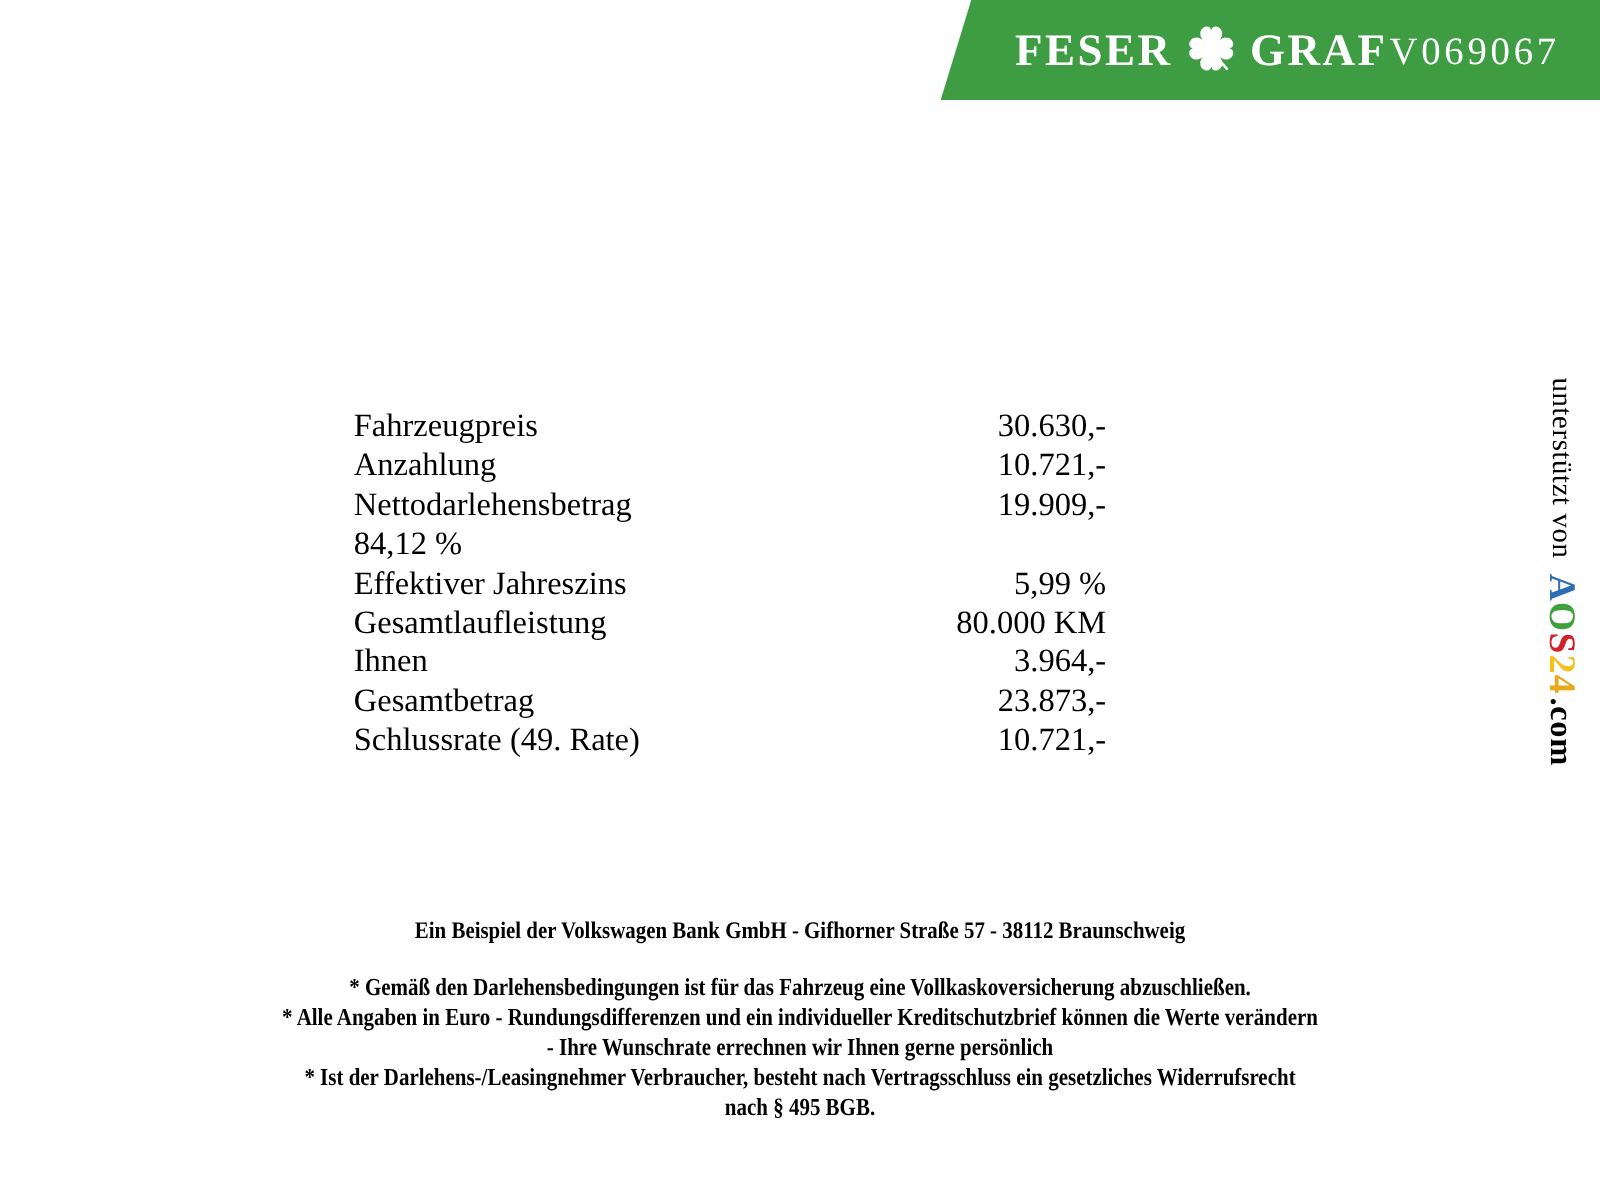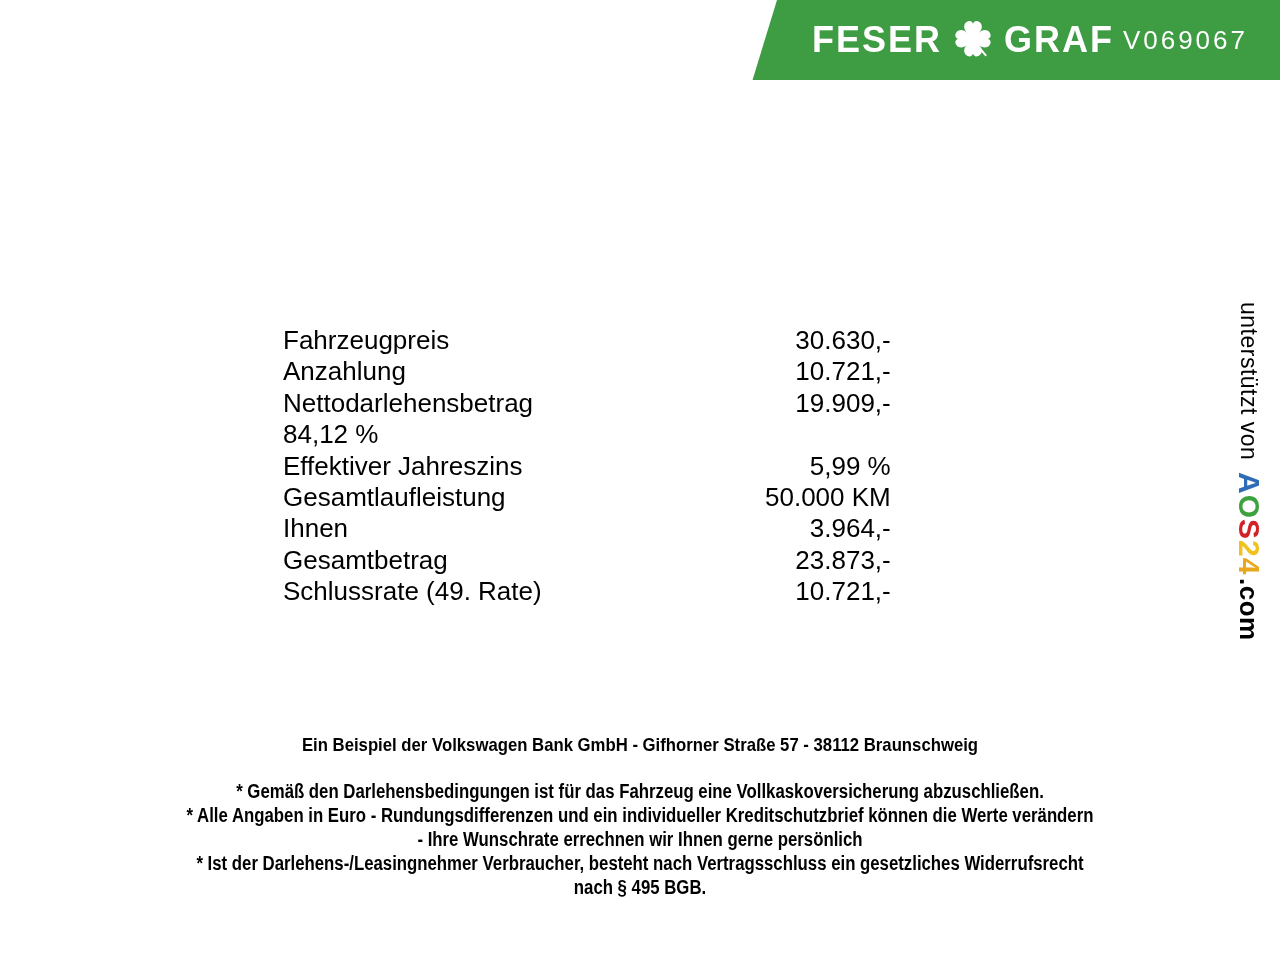--- a/index.html
+++ b/index.html
@@ -1,36 +1,36 @@
 <!DOCTYPE html>
 <html style="--green: #3e9c43;"><head>
 <meta charset="utf-8">
 <style>
   html,body{margin:0;padding:0;background:#fff;}
   .page{
     position:relative;width:1280px;height:960px;overflow:hidden;
     background:#ffffff;color:#000;
-    font-family:Liberation Sans, sans-serif;
+    font-family:Liberation Serif, serif;
   }
   
   .banner-shape{
     position:absolute;top:0;left:777px;width:620px;height:80px;
     background:var(--green,#3e9c43);
     transform:skewX(-17deg);transform-origin:0 0;
   }
   .banner-content{
     position:absolute;top:0;left:812px;width:436px;height:80px;
     display:flex;align-items:center;color:#fff;
   }
   .brand-first,.brand-second{
     font-size:36px;font-weight:bold;letter-spacing:2px;line-height:1;
   }
   .clover{margin:0 10px;display:block;}
   .vehicle-id{
-    margin-left:auto;font-size:26px;font-weight:normal;letter-spacing:3px;line-height:1;
+    margin-left:auto;font-size:31px;font-weight:normal;letter-spacing:3px;line-height:1;
   }
   
   .title{position:absolute;top:114px;left:0;width:1280px;text-align:center;}
   .title-line1{
     font-size:43px;line-height:48px;transform:scaleX(0.80);transform-origin:center;
     white-space:nowrap;
   }
   .title-line2{
     font-size:56px;line-height:64px;margin-top:2px;
     transform:scaleX(0.80);transform-origin:center;white-space:nowrap;
@@ -105,21 +105,21 @@
       </div>
     <div class="fin-row">
         <span class="fin-value">84,12 %</span>
       </div>
     <div class="fin-row">
         <span class="fin-label">Effektiver Jahreszins</span>
         <span class="fin-value">5,99 %</span>
       </div>
     <div class="fin-row">
         <span class="fin-label">Gesamtlaufleistung</span>
-        <span class="fin-value">50.000 KM</span>
+        <span class="fin-value">80.000 KM</span>
       </div>
     <div class="fin-row">
         <span class="fin-label">Ihnen</span>
         <span class="fin-value">3.964,-</span>
       </div>
     <div class="fin-row">
         <span class="fin-label">Gesamtbetrag</span>
         <span class="fin-value">23.873,-</span>
       </div>
     <div class="fin-row">

